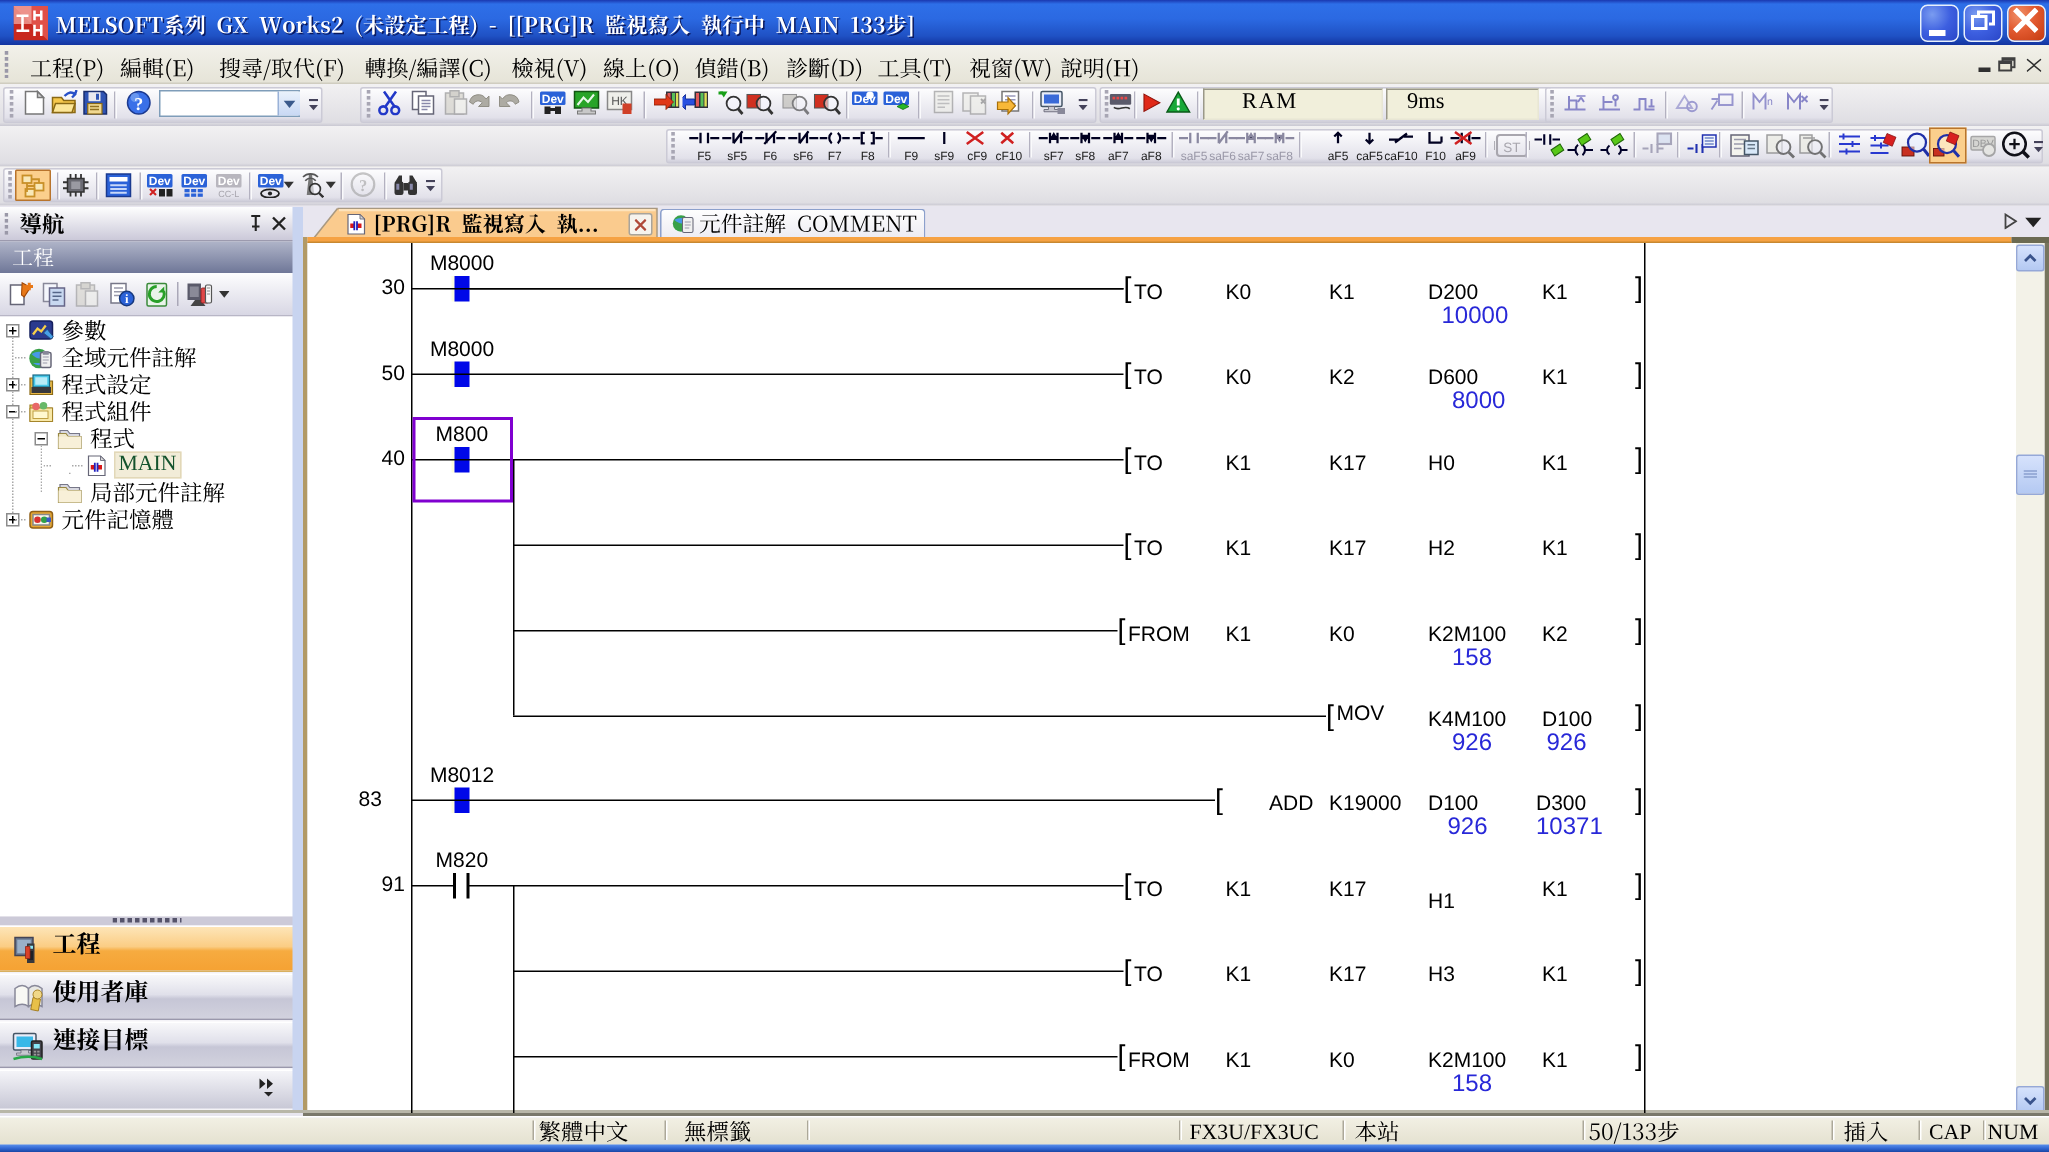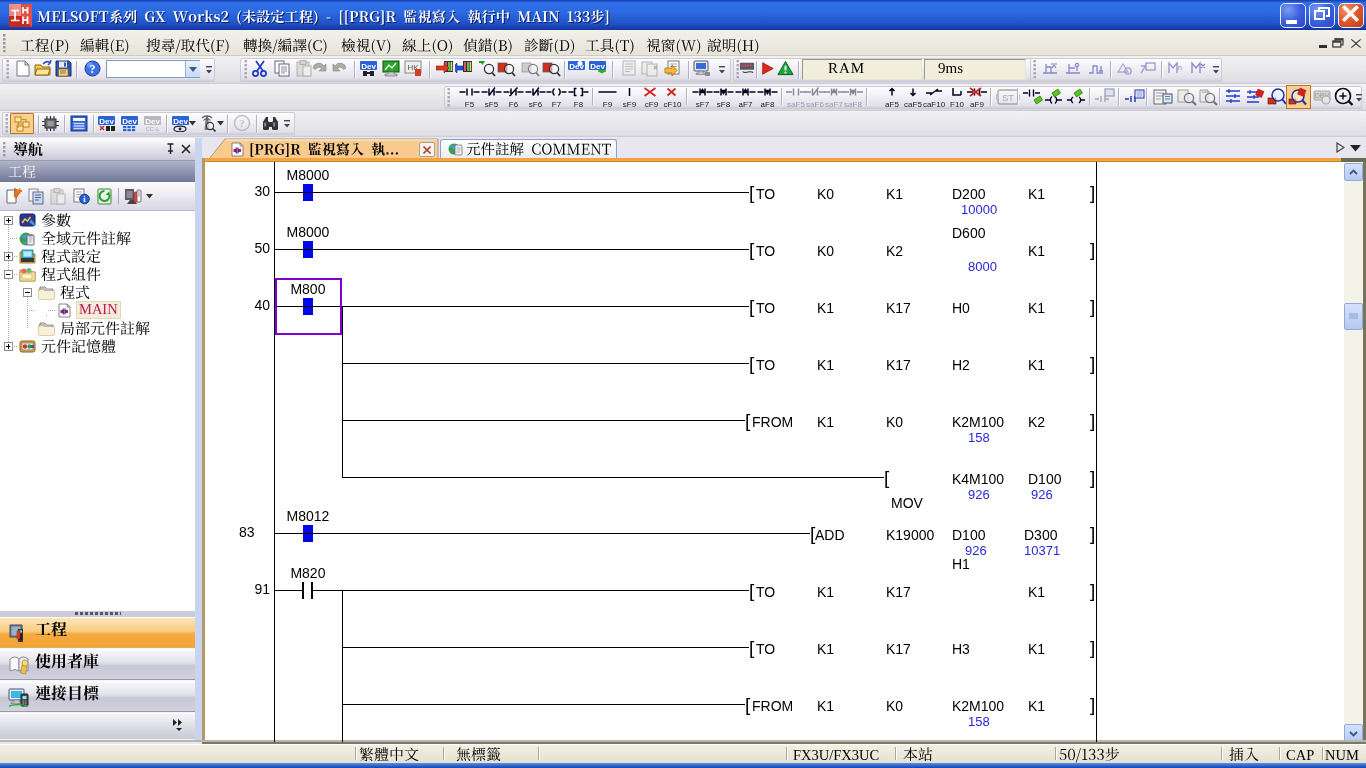--- a/index.html
+++ b/index.html
@@ -1,18 +1,18 @@
 <!DOCTYPE html>
 <html><head><meta charset="utf-8"><style>
 *{margin:0;padding:0;box-sizing:border-box}
 html,body{width:1366px;height:768px;overflow:hidden}
 body{position:relative;font-family:"Liberation Sans",sans-serif;background:#E3E1DA}
 .ab{position:absolute}
 .lad{font-family:"Liberation Sans",sans-serif;font-size:14px;color:#000;white-space:pre}
-.blu{font-family:"Liberation Sans",sans-serif;font-size:13px;color:#2828D8;white-space:pre}
+.blu{font-family:"Liberation Sans",sans-serif;font-size:16px;color:#2828D8;white-space:pre}
 .ser{font-family:"Liberation Serif",serif}
 </style></head><body>
 <div style="position:absolute;left:0;top:0;width:1366px;height:30px;background:linear-gradient(180deg,#1A38B0 0%,#2E6FE8 9%,#2B69E2 42%,#1F51C4 80%,#1334A0 100%)"></div>
 <svg class="ab" style="left:9px;top:4px" width="23" height="23" viewBox="0 0 23 23">
 <rect x="0" y="0" width="23" height="23" fill="#C8281E"></rect>
 <path d="M0 0 h23 v23 z" fill="#E05048"></path>
 <path d="M0 0 h12 v12 h-12z" fill="#F2A8A2" opacity=".75"></path>
 <g stroke="#fff" stroke-width="1.7" fill="none">
 <path d="M2 6.5 H10 M6 6.5 V16.5 M2 16.5 H10.5"></path>
 <path d="M14 3 V9.5 M18.5 3 V9.5 M14 6.2 H18.5"></path>
@@ -948,21 +948,21 @@
 <svg style="position:absolute;left:60px;top:281.6px;overflow:visible" width="32" height="22" viewBox="0 0 32 22">
     <path transform="translate(0 15.9)" d="M12.3 -6.6C11.0 -6.0 8.4 -5.2 6.4 -4.8L6.4 -4.6C7.4 -4.7 8.5 -4.8 9.5 -4.9L9.5 -2.8L6.2 -2.8L6.3 -2.4L9.5 -2.4L9.5 0.2L5.3 0.2L5.4 0.6L14.3 0.6C14.5 0.6 14.6 0.6 14.7 0.4C14.2 -0.1 13.4 -0.7 13.4 -0.7L12.7 0.2L10.5 0.2L10.5 -2.4L13.7 -2.4C13.9 -2.4 14.0 -2.5 14.0 -2.6C13.6 -3.1 12.8 -3.7 12.8 -3.7L12.1 -2.8L10.5 -2.8L10.5 -5.1C11.3 -5.2 12.1 -5.4 12.7 -5.6C13.1 -5.4 13.4 -5.4 13.5 -5.5ZM5.0 -12.6C4.1 -11.9 2.2 -11.1 0.6 -10.6L0.7 -10.3C1.5 -10.5 2.3 -10.6 3.1 -10.8L3.1 -8.2L0.6 -8.2L0.7 -7.8L2.9 -7.8C2.4 -5.7 1.6 -3.6 0.4 -2.1L0.6 -1.9C1.7 -2.9 2.5 -4.0 3.1 -5.2L3.1 1.2L3.2 1.2C3.7 1.2 4.0 0.9 4.0 0.8L4.0 -6.5C4.5 -5.9 5.1 -5.2 5.2 -4.5C6.1 -3.9 6.9 -5.7 4.0 -6.9L4.0 -7.8L6.0 -7.8C6.2 -7.8 6.4 -7.8 6.4 -8.0C6.0 -8.4 5.2 -9.0 5.2 -9.0L4.6 -8.2L4.0 -8.2L4.0 -11.0C4.6 -11.2 5.1 -11.4 5.5 -11.5C5.9 -11.4 6.1 -11.4 6.3 -11.5ZM6.8 -11.5L6.8 -6.7L7.0 -6.7C7.3 -6.7 7.8 -6.9 7.8 -7.0L7.8 -7.5L12.3 -7.5L12.3 -6.9L12.4 -6.9C12.8 -6.9 13.2 -7.1 13.2 -7.2L13.2 -11.0C13.5 -11.0 13.7 -11.1 13.8 -11.2L12.7 -12.1L12.2 -11.5L7.8 -11.5L6.8 -12.0ZM7.8 -8.0L7.8 -11.1L12.3 -11.1L12.3 -8.0ZM25.4 -12.2L25.3 -12.0C26.0 -11.6 26.8 -10.9 27.2 -10.3C28.2 -9.8 28.6 -11.8 25.4 -12.2ZM23.2 -12.5C23.2 -11.4 23.3 -10.3 23.4 -9.3L15.7 -9.3L15.9 -8.8L23.4 -8.8C23.8 -4.9 24.8 -1.5 27.3 0.4C27.9 0.9 28.9 1.3 29.2 0.9C29.4 0.7 29.3 0.5 28.9 -0.1L29.1 -2.4L28.9 -2.4C28.8 -1.8 28.5 -1.1 28.3 -0.7C28.2 -0.4 28.1 -0.4 27.8 -0.7C25.6 -2.3 24.7 -5.4 24.4 -8.8L28.9 -8.8C29.1 -8.8 29.3 -8.9 29.3 -9.1C28.8 -9.6 28.0 -10.2 28.0 -10.2L27.3 -9.3L24.4 -9.3C24.3 -10.2 24.3 -11.1 24.3 -11.9C24.7 -12.0 24.8 -12.2 24.8 -12.3ZM15.9 -0.3L16.6 0.9C16.8 0.8 16.9 0.7 16.9 0.5C19.9 -0.5 22.0 -1.3 23.6 -1.9L23.5 -2.2L20.1 -1.3L20.1 -5.8L22.8 -5.8C23.0 -5.8 23.2 -5.8 23.2 -6.0C22.7 -6.5 21.9 -7.1 21.9 -7.1L21.3 -6.2L16.4 -6.2L16.5 -5.8L19.2 -5.8L19.2 -1.1C17.8 -0.7 16.6 -0.4 15.9 -0.3Z" fill="#000"></path>
   </svg>
 <svg class="ab" style="left:58px;top:303px" width="13" height="15" viewBox="0 0 13 15">
     <path d="M1 1 h8 l3 3 v10 h-11z" fill="#fff" stroke="#667" stroke-width=".8"></path>
     <path d="M9 1 l3 3 h-3z" fill="#D8D8D8" stroke="#667" stroke-width=".6"></path>
     <path d="M2.5 8.5 h3 M7 8.5 h3" stroke="#D81818" stroke-width="3"></path>
     <path d="M5.2 5.5 v6 M7 5.5 v6" stroke="#2020C0" stroke-width="1.2"></path>
   </svg>
 <div style="position:absolute;left:76px;top:301px;width:45px;height:18px;background:#F2ECD8;border:1px solid #E2D8B8"></div>
-<div class="ab ser" style="left:79px;top:301px;font-size:14.5px;color:#be185d">MAIN</div>
+<div class="ab ser" style="left:79px;top:301px;font-size:14.5px;color:#14532d">MAIN</div>
 <svg class="ab" style="left:38px;top:321px" width="17" height="15" viewBox="0 0 17 15">
     <path d="M2 2 h5 l1.5 2 H15 v9 H2z" fill="#D8D8E0" stroke="#778" stroke-width=".8"></path>
     <path d="M1 4 h5 l1.5 2 H16 v8 H1z" fill="#F0E8C8" stroke="#998844" stroke-width=".8"></path>
     <path d="M1 6 h15 v8 H1z" fill="#F8F0D8"></path>
   </svg>
 <svg style="position:absolute;left:60px;top:317.6px;overflow:visible" width="92" height="22" viewBox="0 0 92 22">
     <path transform="translate(0 15.9)" d="M2.6 -11.5L2.6 -7.4C2.6 -4.5 2.4 -1.4 0.6 1.0L0.8 1.2C3.0 -0.9 3.5 -3.7 3.6 -6.2L12.4 -6.2C12.3 -2.8 12.2 -0.6 11.8 -0.2C11.7 -0.1 11.5 -0.0 11.3 -0.0C10.9 -0.0 9.9 -0.1 9.3 -0.2L9.2 0.1C9.8 0.1 10.4 0.3 10.7 0.4C10.9 0.6 10.9 0.9 10.9 1.2C11.5 1.2 12.1 1.0 12.5 0.6C13.1 -0.0 13.3 -2.3 13.4 -6.1C13.7 -6.1 13.9 -6.2 14.0 -6.3L12.9 -7.2L12.3 -6.6L3.6 -6.6L3.6 -7.4L3.6 -8.5L11.2 -8.5L11.2 -7.6L11.3 -7.6C11.7 -7.6 12.2 -7.8 12.2 -7.9L12.2 -10.9C12.5 -11.0 12.7 -11.1 12.8 -11.2L11.6 -12.1L11.0 -11.5L3.8 -11.5L2.6 -12.0ZM3.6 -8.9L3.6 -11.1L11.2 -11.1L11.2 -8.9ZM4.8 -4.6L4.8 -0.1L4.9 -0.1C5.3 -0.1 5.7 -0.3 5.7 -0.4L5.7 -1.3L9.0 -1.3L9.0 -0.7L9.1 -0.7C9.4 -0.7 9.9 -0.9 9.9 -1.0L9.9 -4.1C10.2 -4.1 10.4 -4.2 10.4 -4.3L9.4 -5.1L8.9 -4.6L5.8 -4.6L4.8 -5.1ZM5.7 -1.8L5.7 -4.2L9.0 -4.2L9.0 -1.8ZM18.5 -12.6L18.4 -12.5C18.8 -12.0 19.3 -11.2 19.3 -10.6C20.2 -9.8 21.2 -11.7 18.5 -12.6ZM22.3 -11.2L21.6 -10.3L16.0 -10.3L16.1 -9.9L23.2 -9.9C23.4 -9.9 23.5 -10.0 23.5 -10.1C23.1 -10.6 22.3 -11.2 22.3 -11.2ZM17.2 -9.4L17.0 -9.4C17.4 -8.7 17.9 -7.6 17.9 -6.8C18.8 -6.0 19.7 -7.8 17.2 -9.4ZM22.7 -7.3L22.1 -6.5L20.6 -6.5C21.3 -7.2 21.9 -8.2 22.2 -8.8C22.5 -8.7 22.7 -8.9 22.8 -9.0L21.3 -9.6C21.1 -8.9 20.7 -7.5 20.3 -6.5L15.7 -6.5L15.8 -6.0L23.6 -6.0C23.8 -6.0 24.0 -6.1 24.0 -6.3C23.5 -6.7 22.7 -7.3 22.7 -7.3ZM18.0 -0.7L18.0 -4.0L21.5 -4.0L21.5 -0.7ZM17.0 -4.9L17.0 1.0L17.2 1.0C17.7 1.0 18.0 0.8 18.0 0.7L18.0 -0.3L21.5 -0.3L21.5 0.7L21.6 0.7C22.1 0.7 22.4 0.5 22.4 0.4L22.4 -3.9C22.7 -4.0 22.9 -4.1 23.0 -4.2L21.9 -5.0L21.4 -4.5L18.1 -4.5ZM24.4 -12.0L24.4 1.2L24.5 1.2C25.0 1.2 25.3 0.9 25.3 0.9L25.3 -10.9L27.8 -10.9C27.4 -9.7 26.7 -7.8 26.3 -6.8C27.6 -5.5 28.2 -4.3 28.2 -3.2C28.2 -2.5 28.0 -2.2 27.7 -2.0C27.6 -2.0 27.5 -1.9 27.3 -1.9C27.0 -1.9 26.2 -1.9 25.8 -1.9L25.8 -1.7C26.2 -1.6 26.6 -1.6 26.7 -1.5C26.9 -1.3 27.0 -1.0 27.0 -0.7C28.6 -0.8 29.2 -1.5 29.2 -3.0C29.2 -4.2 28.5 -5.6 26.6 -6.8C27.3 -7.8 28.4 -9.7 28.9 -10.7C29.2 -10.7 29.4 -10.7 29.6 -10.9L28.4 -12.0L27.8 -11.4L25.5 -11.4ZM32.3 -11.3L32.4 -10.8L42.5 -10.8C42.7 -10.8 42.8 -10.9 42.9 -11.1C42.3 -11.5 41.5 -12.2 41.5 -12.2L40.7 -11.3ZM30.7 -7.6L30.8 -7.1L34.9 -7.1C34.8 -3.3 34.0 -0.9 30.5 1.0L30.6 1.2C34.8 -0.4 35.8 -2.9 36.0 -7.1L38.6 -7.1L38.6 -0.3C38.6 0.5 38.9 0.7 40.1 0.7L41.7 0.7C44.1 0.7 44.5 0.6 44.5 0.1C44.5 -0.1 44.5 -0.2 44.1 -0.3L44.1 -2.9L43.9 -2.9C43.7 -1.8 43.5 -0.7 43.4 -0.4C43.3 -0.3 43.3 -0.2 43.1 -0.2C42.9 -0.2 42.4 -0.2 41.7 -0.2L40.2 -0.2C39.7 -0.2 39.6 -0.3 39.6 -0.6L39.6 -7.1L44.0 -7.1C44.2 -7.1 44.3 -7.2 44.4 -7.4C43.8 -7.9 42.9 -8.5 42.9 -8.5L42.1 -7.6ZM53.9 -12.4L53.9 -9.1L51.6 -9.1C51.9 -9.7 52.1 -10.3 52.3 -11.0C52.6 -11.0 52.8 -11.1 52.9 -11.3L51.3 -11.8C51.0 -9.5 50.1 -7.3 49.2 -5.9L49.5 -5.7C50.2 -6.5 50.9 -7.5 51.4 -8.6L53.9 -8.6L53.9 -5.0L49.3 -5.0L49.4 -4.5L53.9 -4.5L53.9 1.2L54.1 1.2C54.5 1.2 54.9 0.9 54.9 0.8L54.9 -4.5L59.1 -4.5C59.3 -4.5 59.5 -4.6 59.5 -4.8C59.0 -5.3 58.2 -5.9 58.2 -5.9L57.5 -5.0L54.9 -5.0L54.9 -8.6L58.7 -8.6C58.9 -8.6 59.1 -8.7 59.1 -8.9C58.6 -9.4 57.8 -10.0 57.8 -10.0L57.1 -9.1L54.9 -9.1L54.9 -11.8C55.3 -11.9 55.4 -12.0 55.5 -12.2ZM48.8 -12.6C48.1 -9.7 46.8 -6.9 45.5 -5.1L45.7 -4.9C46.4 -5.6 47.0 -6.4 47.6 -7.3L47.6 1.2L47.8 1.2C48.1 1.2 48.6 0.9 48.6 0.8L48.6 -8.1C48.8 -8.1 49.0 -8.2 49.0 -8.4L48.4 -8.6C48.9 -9.6 49.4 -10.7 49.8 -11.8C50.1 -11.7 50.3 -11.9 50.4 -12.0ZM68.8 -12.6L68.6 -12.5C69.2 -11.9 69.9 -10.9 69.9 -10.1C70.9 -9.4 71.7 -11.5 68.8 -12.6ZM62.4 -12.5L62.2 -12.4C62.7 -11.9 63.3 -11.0 63.4 -10.3C64.4 -9.6 65.3 -11.6 62.4 -12.5ZM64.9 -6.8L64.3 -6.0L61.3 -6.0L61.4 -5.6L65.7 -5.6C65.9 -5.6 66.0 -5.7 66.0 -5.8C65.6 -6.3 64.9 -6.8 64.9 -6.8ZM64.9 -8.7L64.3 -7.9L61.3 -7.9L61.4 -7.5L65.7 -7.5C65.9 -7.5 66.0 -7.6 66.0 -7.8C65.6 -8.2 64.9 -8.7 64.9 -8.7ZM65.5 -10.7L64.8 -9.9L60.6 -9.9L60.8 -9.4L66.3 -9.4C66.5 -9.4 66.6 -9.5 66.7 -9.7L66.8 -9.3L69.7 -9.3L69.7 -5.2L66.9 -5.2L67.0 -4.8L69.7 -4.8L69.7 -0.1L66.2 -0.1L66.4 0.3L74.0 0.3C74.2 0.3 74.4 0.3 74.4 0.1C73.9 -0.4 73.1 -1.0 73.1 -1.0L72.5 -0.1L70.7 -0.1L70.7 -4.8L73.4 -4.8C73.6 -4.8 73.8 -4.9 73.8 -5.0C73.3 -5.5 72.6 -6.1 72.6 -6.1L71.9 -5.2L70.7 -5.2L70.7 -9.3L73.8 -9.3C74.0 -9.3 74.2 -9.3 74.2 -9.5C73.7 -10.0 73.0 -10.6 73.0 -10.6L72.3 -9.7L66.7 -9.7C66.2 -10.1 65.5 -10.7 65.5 -10.7ZM64.7 -0.6L62.3 -0.6L62.3 -3.6L64.7 -3.6ZM62.3 0.7L62.3 -0.2L64.7 -0.2L64.7 0.5L64.8 0.5C65.1 0.5 65.6 0.3 65.6 0.2L65.6 -3.4C65.9 -3.5 66.1 -3.6 66.2 -3.7L65.1 -4.6L64.5 -4.0L62.4 -4.0L61.4 -4.5L61.4 1.0L61.6 1.0C62.0 1.0 62.3 0.8 62.3 0.7ZM79.8 -10.6C79.6 -10.0 79.3 -9.2 79.0 -8.6L77.8 -8.6L77.2 -8.9C77.5 -9.4 77.9 -10.0 78.2 -10.6ZM77.9 -12.6C77.4 -10.6 76.5 -8.7 75.6 -7.6L75.8 -7.4C76.1 -7.7 76.4 -8.0 76.7 -8.3L76.7 -5.7C76.7 -3.4 76.7 -1.0 75.6 1.0L75.8 1.1C76.9 -0.1 77.3 -1.6 77.5 -3.1L80.9 -3.1L80.9 -0.3C80.9 -0.0 80.8 0.0 80.6 0.0C80.3 0.0 78.9 -0.0 78.9 -0.0L78.9 0.2C79.5 0.3 79.9 0.4 80.1 0.5C80.3 0.6 80.3 0.9 80.4 1.1C81.6 1.0 81.8 0.6 81.8 -0.1L81.8 -8.0C82.1 -8.1 82.4 -8.2 82.5 -8.3L81.2 -9.2L80.8 -8.6L79.4 -8.6C79.9 -9.2 80.5 -10.0 80.8 -10.5C81.1 -10.5 81.3 -10.5 81.4 -10.7L80.4 -11.6L79.8 -11.1L78.4 -11.1L78.8 -11.9C79.1 -11.8 79.3 -12.0 79.3 -12.2ZM77.6 -8.2L78.8 -8.2L78.8 -6.2L77.6 -6.2ZM77.6 -5.7L78.8 -5.7L78.8 -3.6L77.5 -3.6C77.6 -4.3 77.6 -5.0 77.6 -5.7ZM80.9 -8.2L80.9 -6.2L79.6 -6.2L79.6 -8.2ZM80.9 -5.7L80.9 -3.6L79.6 -3.6L79.6 -5.7ZM82.2 -11.4L82.3 -11.0L84.5 -11.0C84.3 -9.3 83.6 -8.0 82.0 -7.1L82.1 -6.8C84.1 -7.7 85.2 -9.0 85.7 -11.0L87.9 -11.0C87.8 -9.4 87.7 -8.6 87.5 -8.4C87.4 -8.3 87.3 -8.2 87.0 -8.2C86.8 -8.2 86.0 -8.3 85.6 -8.3L85.6 -8.1C86.0 -8.0 86.4 -7.9 86.6 -7.8C86.8 -7.6 86.8 -7.4 86.8 -7.1C87.3 -7.1 87.7 -7.2 88.0 -7.5C88.5 -7.9 88.7 -8.9 88.8 -10.9C89.1 -10.9 89.3 -11.0 89.4 -11.1L88.3 -12.0L87.8 -11.4ZM83.4 -6.9C83.1 -5.5 82.6 -4.1 82.0 -3.3L82.2 -3.1C82.6 -3.5 83.0 -4.0 83.4 -4.5L85.3 -4.5L85.3 -2.4L82.1 -2.4L82.2 -2.0L85.3 -2.0L85.3 1.2L85.5 1.2C85.9 1.2 86.3 0.9 86.3 0.8L86.3 -2.0L89.3 -2.0C89.5 -2.0 89.7 -2.0 89.7 -2.2C89.3 -2.6 88.5 -3.2 88.5 -3.2L87.9 -2.4L86.3 -2.4L86.3 -4.5L88.9 -4.5C89.1 -4.5 89.2 -4.6 89.3 -4.8C88.8 -5.2 88.1 -5.7 88.1 -5.7L87.5 -5.0L86.3 -5.0L86.3 -6.5C86.6 -6.6 86.7 -6.7 86.8 -6.9L85.3 -7.0L85.3 -5.0L83.6 -5.0C83.8 -5.4 84.0 -5.8 84.2 -6.2C84.5 -6.2 84.6 -6.3 84.7 -6.5Z" fill="#000"></path>
   </svg>
 <div style="position:absolute;left:4px;top:342px;width:9px;height:9px;background:#fff;border:1px solid #8C8C8C"></div>
 <div style="position:absolute;left:6px;top:346px;width:5px;height:1px;background:#000"></div>
@@ -1165,21 +1165,21 @@
 <div class="blu" style="position:absolute;left:961px;top:202px">10000</div>
 <div class="lad" style="position:absolute;left:254.4px;top:240px">50</div>
 <div class="lad" style="position:absolute;left:286.6px;top:224px">M8000</div>
 <div style="position:absolute;left:301px;top:241px;width:3px;height:17px;background:#FDFDE0"></div>
 <div style="position:absolute;left:303px;top:241px;width:10px;height:17px;background:#0008E8"></div>
 <div style="position:absolute;left:274px;top:249px;width:475px;height:1px;background:#000"></div>
 <div class="lad" style="position:absolute;left:749px;top:239px;font-size:19px">[</div>
 <div class="lad" style="position:absolute;left:756px;top:243px">TO</div>
 <div class="lad" style="position:absolute;left:817px;top:243px">K0</div>
 <div class="lad" style="position:absolute;left:886px;top:243px">K2</div>
-<div class="lad" style="position:absolute;left:952px;top:225px">D600</div>
+<div class="lad" style="position:absolute;left:952px;top:243px">D600</div>
 <div class="lad" style="position:absolute;left:1028px;top:243px">K1</div>
 <div class="lad" style="position:absolute;left:1090px;top:239px;font-size:19px">]</div>
 <div class="blu" style="position:absolute;left:968px;top:259px">8000</div>
 <div class="lad" style="position:absolute;left:254.4px;top:297px">40</div>
 <div class="lad" style="position:absolute;left:290.4px;top:281px">M800</div>
 <div style="position:absolute;left:301px;top:298px;width:3px;height:17px;background:#FDFDE0"></div>
 <div style="position:absolute;left:303px;top:298px;width:10px;height:17px;background:#0008E8"></div>
 <div style="position:absolute;left:274px;top:306px;width:475px;height:1px;background:#000"></div>
 <div class="lad" style="position:absolute;left:749px;top:296px;font-size:19px">[</div>
 <div class="lad" style="position:absolute;left:756px;top:300px">TO</div>
@@ -1202,50 +1202,50 @@
 <div class="lad" style="position:absolute;left:745px;top:410px;font-size:19px">[</div>
 <div class="lad" style="position:absolute;left:752px;top:414px">FROM</div>
 <div class="lad" style="position:absolute;left:817px;top:414px">K1</div>
 <div class="lad" style="position:absolute;left:886px;top:414px">K0</div>
 <div class="lad" style="position:absolute;left:952px;top:414px">K2M100</div>
 <div class="lad" style="position:absolute;left:1028px;top:414px">K2</div>
 <div class="lad" style="position:absolute;left:1090px;top:410px;font-size:19px">]</div>
 <div class="blu" style="position:absolute;left:968px;top:430px">158</div>
 <div style="position:absolute;left:342px;top:477px;width:542px;height:1px;background:#000"></div>
 <div class="lad" style="position:absolute;left:884px;top:467px;font-size:19px">[</div>
-<div class="lad" style="position:absolute;left:891px;top:495px">MOV</div>
+<div class="lad" style="position:absolute;left:891px;top:467px">MOV</div>
 <div class="lad" style="position:absolute;left:952px;top:471px">K4M100</div>
 <div class="lad" style="position:absolute;left:1028px;top:471px">D100</div>
 <div class="lad" style="position:absolute;left:1090px;top:467px;font-size:19px">]</div>
 <div class="blu" style="position:absolute;left:968px;top:487px">926</div>
 <div class="blu" style="position:absolute;left:1031px;top:487px">926</div>
 <div class="lad" style="position:absolute;left:239px;top:524px">83</div>
 <div class="lad" style="position:absolute;left:286.6px;top:508px">M8012</div>
 <div style="position:absolute;left:301px;top:525px;width:3px;height:17px;background:#FDFDE0"></div>
 <div style="position:absolute;left:303px;top:525px;width:10px;height:17px;background:#0008E8"></div>
 <div style="position:absolute;left:274px;top:533px;width:536px;height:1px;background:#000"></div>
 <div class="lad" style="position:absolute;left:810px;top:523px;font-size:19px">[</div>
-<div class="lad" style="position:absolute;left:815px;top:527px">ADD</div>
+<div class="lad" style="position:absolute;left:846px;top:527px">ADD</div>
 <div class="lad" style="position:absolute;left:886px;top:527px">K19000</div>
 <div class="lad" style="position:absolute;left:952px;top:527px">D100</div>
 <div class="lad" style="position:absolute;left:1024px;top:527px">D300</div>
 <div class="lad" style="position:absolute;left:1090px;top:523px;font-size:19px">]</div>
 <div class="blu" style="position:absolute;left:965px;top:543px">926</div>
 <div class="blu" style="position:absolute;left:1024px;top:543px">10371</div>
 <div class="lad" style="position:absolute;left:254.4px;top:581px">91</div>
 <div class="lad" style="position:absolute;left:290.4px;top:565px">M820</div>
 <div style="position:absolute;left:302px;top:582px;width:2px;height:17px;background:#000"></div>
 <div style="position:absolute;left:311px;top:582px;width:2px;height:17px;background:#000"></div>
 <div style="position:absolute;left:274px;top:590px;width:29px;height:1px;background:#000"></div>
 <div style="position:absolute;left:312px;top:590px;width:437px;height:1px;background:#000"></div>
 <div class="lad" style="position:absolute;left:749px;top:580px;font-size:19px">[</div>
 <div class="lad" style="position:absolute;left:756px;top:584px">TO</div>
 <div class="lad" style="position:absolute;left:817px;top:584px">K1</div>
 <div class="lad" style="position:absolute;left:886px;top:584px">K17</div>
-<div class="lad" style="position:absolute;left:952px;top:556px">H1</div>
+<div class="lad" style="position:absolute;left:952px;top:592px">H1</div>
 <div class="lad" style="position:absolute;left:1028px;top:584px">K1</div>
 <div class="lad" style="position:absolute;left:1090px;top:580px;font-size:19px">]</div>
 <div style="position:absolute;left:342px;top:590px;width:1px;height:152px;background:#000"></div>
 <div style="position:absolute;left:342px;top:647px;width:407px;height:1px;background:#000"></div>
 <div class="lad" style="position:absolute;left:749px;top:637px;font-size:19px">[</div>
 <div class="lad" style="position:absolute;left:756px;top:641px">TO</div>
 <div class="lad" style="position:absolute;left:817px;top:641px">K1</div>
 <div class="lad" style="position:absolute;left:886px;top:641px">K17</div>
 <div class="lad" style="position:absolute;left:952px;top:641px">H3</div>
 <div class="lad" style="position:absolute;left:1028px;top:641px">K1</div>

